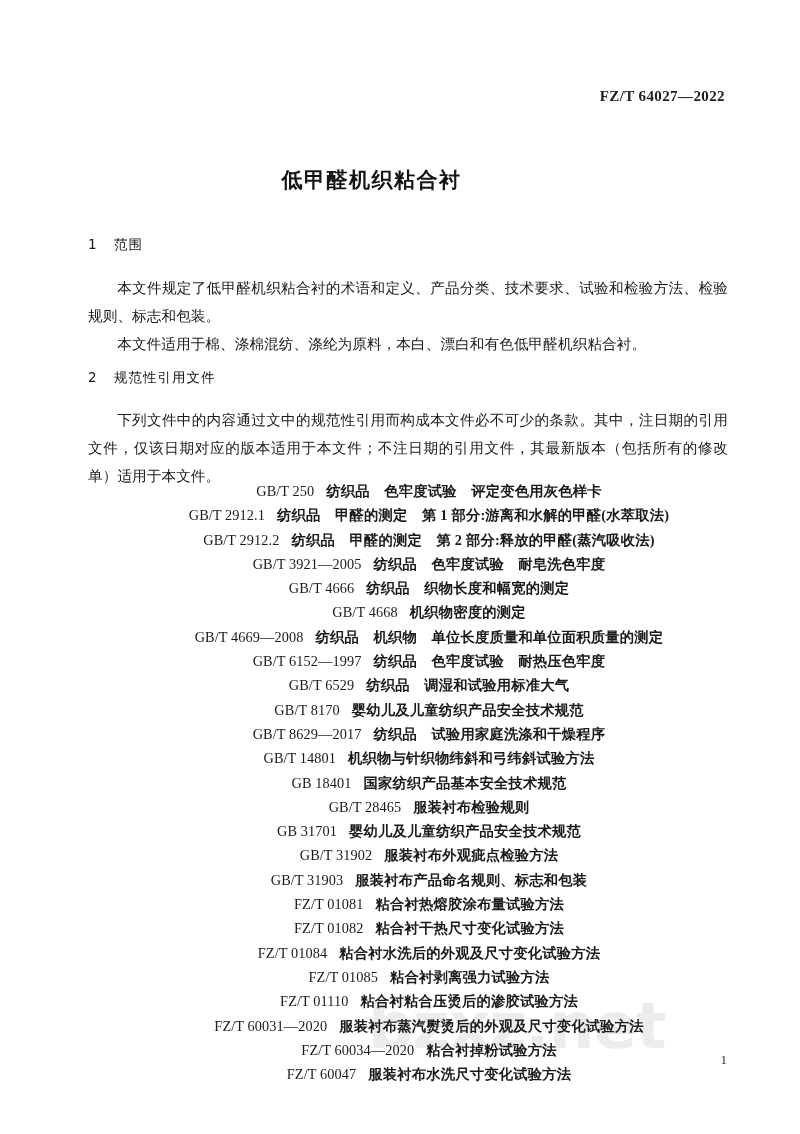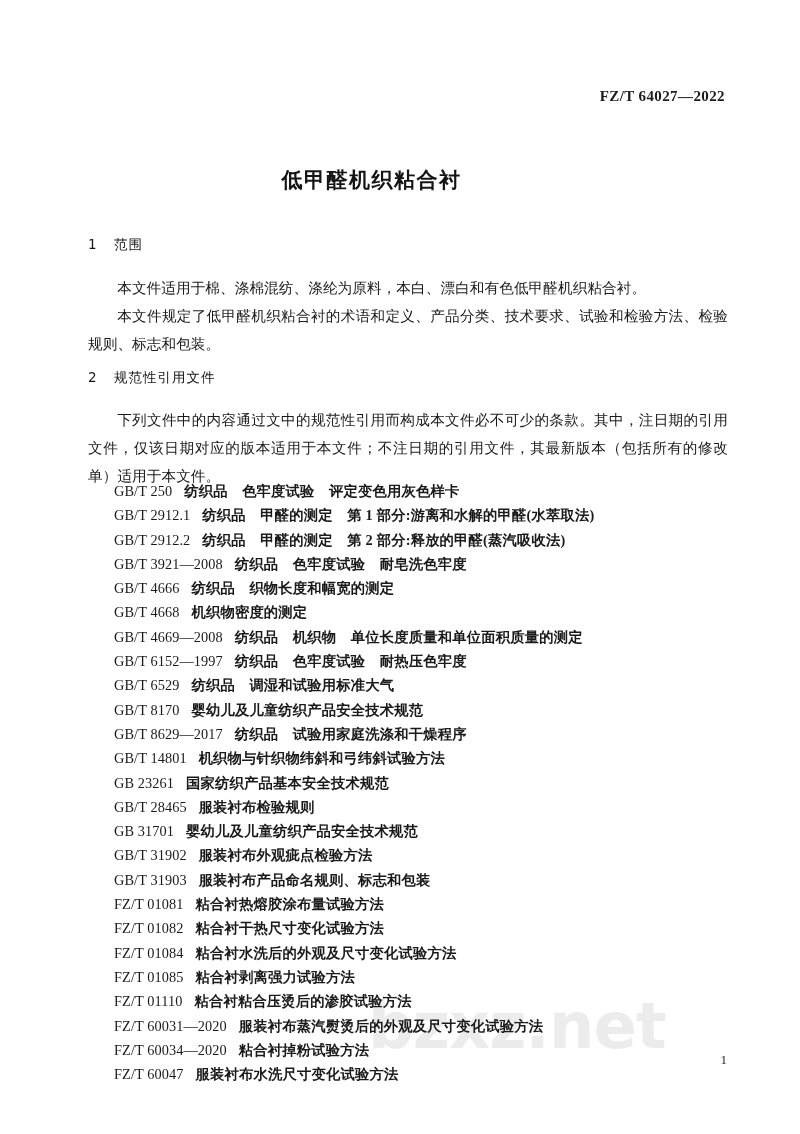--- a/index.html
+++ b/index.html
@@ -115,20 +115,21 @@
     position: absolute;
     left: 114px;
     top: 479px;
     width: 630px;
     list-style: none;
     margin: 0;
     padding: 0;
     font-family: "Liberation Serif", "DejaVu Serif", serif;
     font-size: 14.3px;
     color: #1a1a1a;
+    text-align: center;
   }
   .std-list li {
     height: 24.3px;
     line-height: 24.3px;
     white-space: nowrap;
     overflow: visible;
   }
   .std-code {
     display: inline-block;
     letter-spacing: 0.1px;
@@ -161,46 +162,46 @@
 
     <div class="doc-header">FZ/T 64027—2022</div>
 
     <h1 class="doc-title">低甲醛机织粘合衬</h1>
 
     <div class="clause-head" id="clause-1">
       <span class="num">1</span><span class="txt">范围</span>
     </div>
 
     <div class="body-block" id="scope-body">
+      <p>本文件规定了低甲醛机织粘合衬的术语和定义、产品分类、技术要求、试验和检验方法、检验规则、标志和包装。</p>
       <p>本文件适用于棉、涤棉混纺、涤纶为原料，本白、漂白和有色低甲醛机织粘合衬。</p>
-      <p>本文件规定了低甲醛机织粘合衬的术语和定义、产品分类、技术要求、试验和检验方法、检验规则、标志和包装。</p>
     </div>
 
     <div class="clause-head" id="clause-2">
       <span class="num">2</span><span class="txt">规范性引用文件</span>
     </div>
 
     <div class="body-block" id="refs-intro">
       <p>下列文件中的内容通过文中的规范性引用而构成本文件必不可少的条款。其中，注日期的引用文件，仅该日期对应的版本适用于本文件；不注日期的引用文件，其最新版本（包括所有的修改单）适用于本文件。</p>
     </div>
 
     <ul class="std-list" id="std-list">
         <li><span class="std-code">GB/T 250</span><span class="std-name">纺织品　色牢度试验　评定变色用灰色样卡</span></li>
         <li><span class="std-code">GB/T 2912.1</span><span class="std-name">纺织品　甲醛的测定　第 1 部分:游离和水解的甲醛(水萃取法)</span></li>
         <li><span class="std-code">GB/T 2912.2</span><span class="std-name">纺织品　甲醛的测定　第 2 部分:释放的甲醛(蒸汽吸收法)</span></li>
-        <li><span class="std-code">GB/T 3921—2008</span><span class="std-name">纺织品　色牢度试验　耐皂洗色牢度</span></li>
+        <li><span class="std-code">GB/T 3921—2005</span><span class="std-name">纺织品　色牢度试验　耐皂洗色牢度</span></li>
         <li><span class="std-code">GB/T 4666</span><span class="std-name">纺织品　织物长度和幅宽的测定</span></li>
         <li><span class="std-code">GB/T 4668</span><span class="std-name">机织物密度的测定</span></li>
         <li><span class="std-code">GB/T 4669—2008</span><span class="std-name">纺织品　机织物　单位长度质量和单位面积质量的测定</span></li>
         <li><span class="std-code">GB/T 6152—1997</span><span class="std-name">纺织品　色牢度试验　耐热压色牢度</span></li>
         <li><span class="std-code">GB/T 6529</span><span class="std-name">纺织品　调湿和试验用标准大气</span></li>
         <li><span class="std-code">GB/T 8170</span><span class="std-name">婴幼儿及儿童纺织产品安全技术规范</span></li>
         <li><span class="std-code">GB/T 8629—2017</span><span class="std-name">纺织品　试验用家庭洗涤和干燥程序</span></li>
         <li><span class="std-code">GB/T 14801</span><span class="std-name">机织物与针织物纬斜和弓纬斜试验方法</span></li>
-        <li><span class="std-code">GB 23261</span><span class="std-name">国家纺织产品基本安全技术规范</span></li>
+        <li><span class="std-code">GB 18401</span><span class="std-name">国家纺织产品基本安全技术规范</span></li>
         <li><span class="std-code">GB/T 28465</span><span class="std-name">服装衬布检验规则</span></li>
         <li><span class="std-code">GB 31701</span><span class="std-name">婴幼儿及儿童纺织产品安全技术规范</span></li>
         <li><span class="std-code">GB/T 31902</span><span class="std-name">服装衬布外观疵点检验方法</span></li>
         <li><span class="std-code">GB/T 31903</span><span class="std-name">服装衬布产品命名规则、标志和包装</span></li>
         <li><span class="std-code">FZ/T 01081</span><span class="std-name">粘合衬热熔胶涂布量试验方法</span></li>
         <li><span class="std-code">FZ/T 01082</span><span class="std-name">粘合衬干热尺寸变化试验方法</span></li>
         <li><span class="std-code">FZ/T 01084</span><span class="std-name">粘合衬水洗后的外观及尺寸变化试验方法</span></li>
         <li><span class="std-code">FZ/T 01085</span><span class="std-name">粘合衬剥离强力试验方法</span></li>
         <li><span class="std-code">FZ/T 01110</span><span class="std-name">粘合衬粘合压烫后的渗胶试验方法</span></li>
         <li><span class="std-code">FZ/T 60031—2020</span><span class="std-name">服装衬布蒸汽熨烫后的外观及尺寸变化试验方法</span></li>

